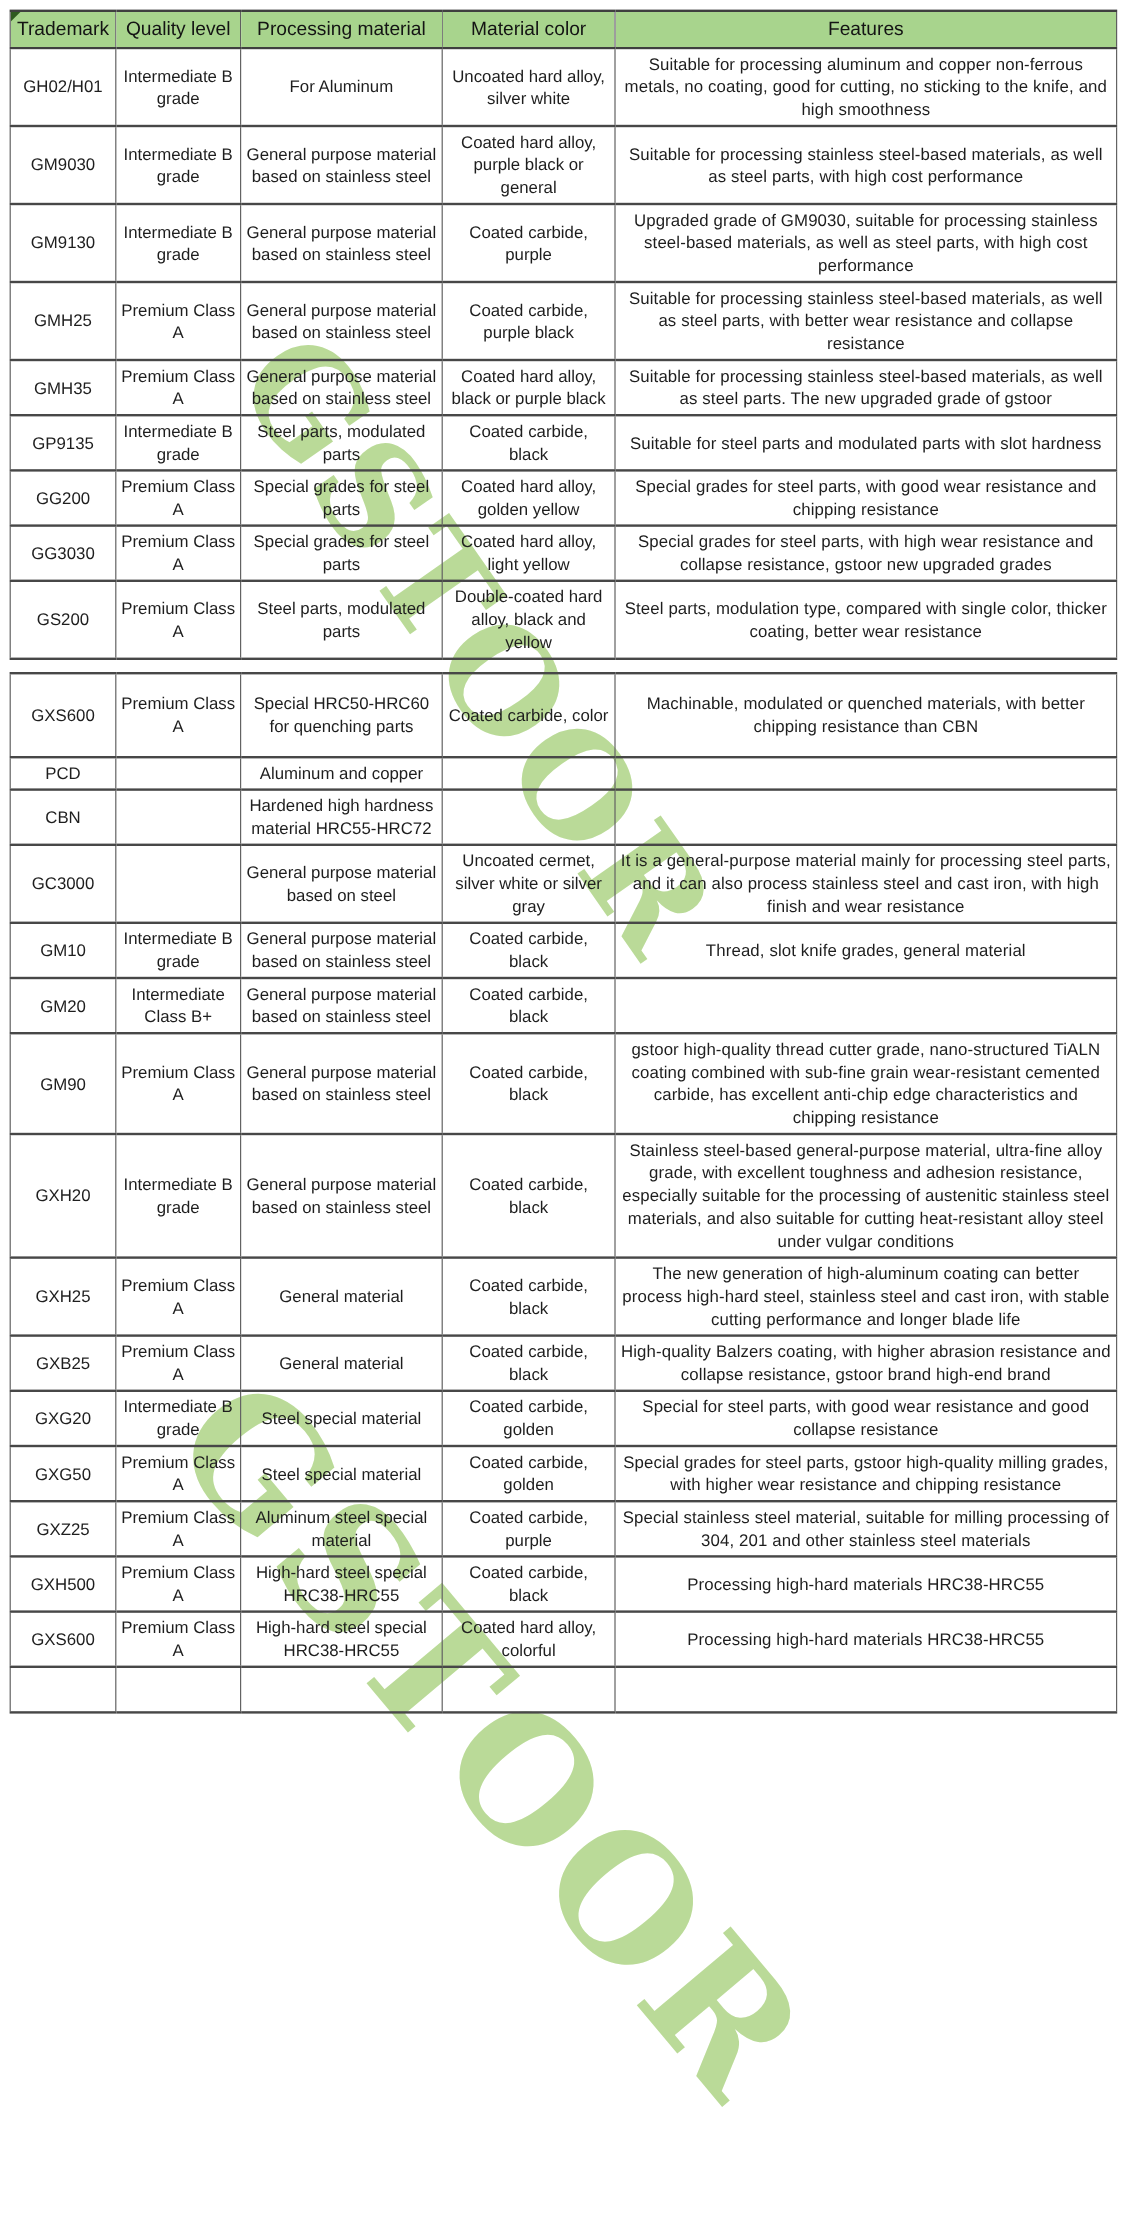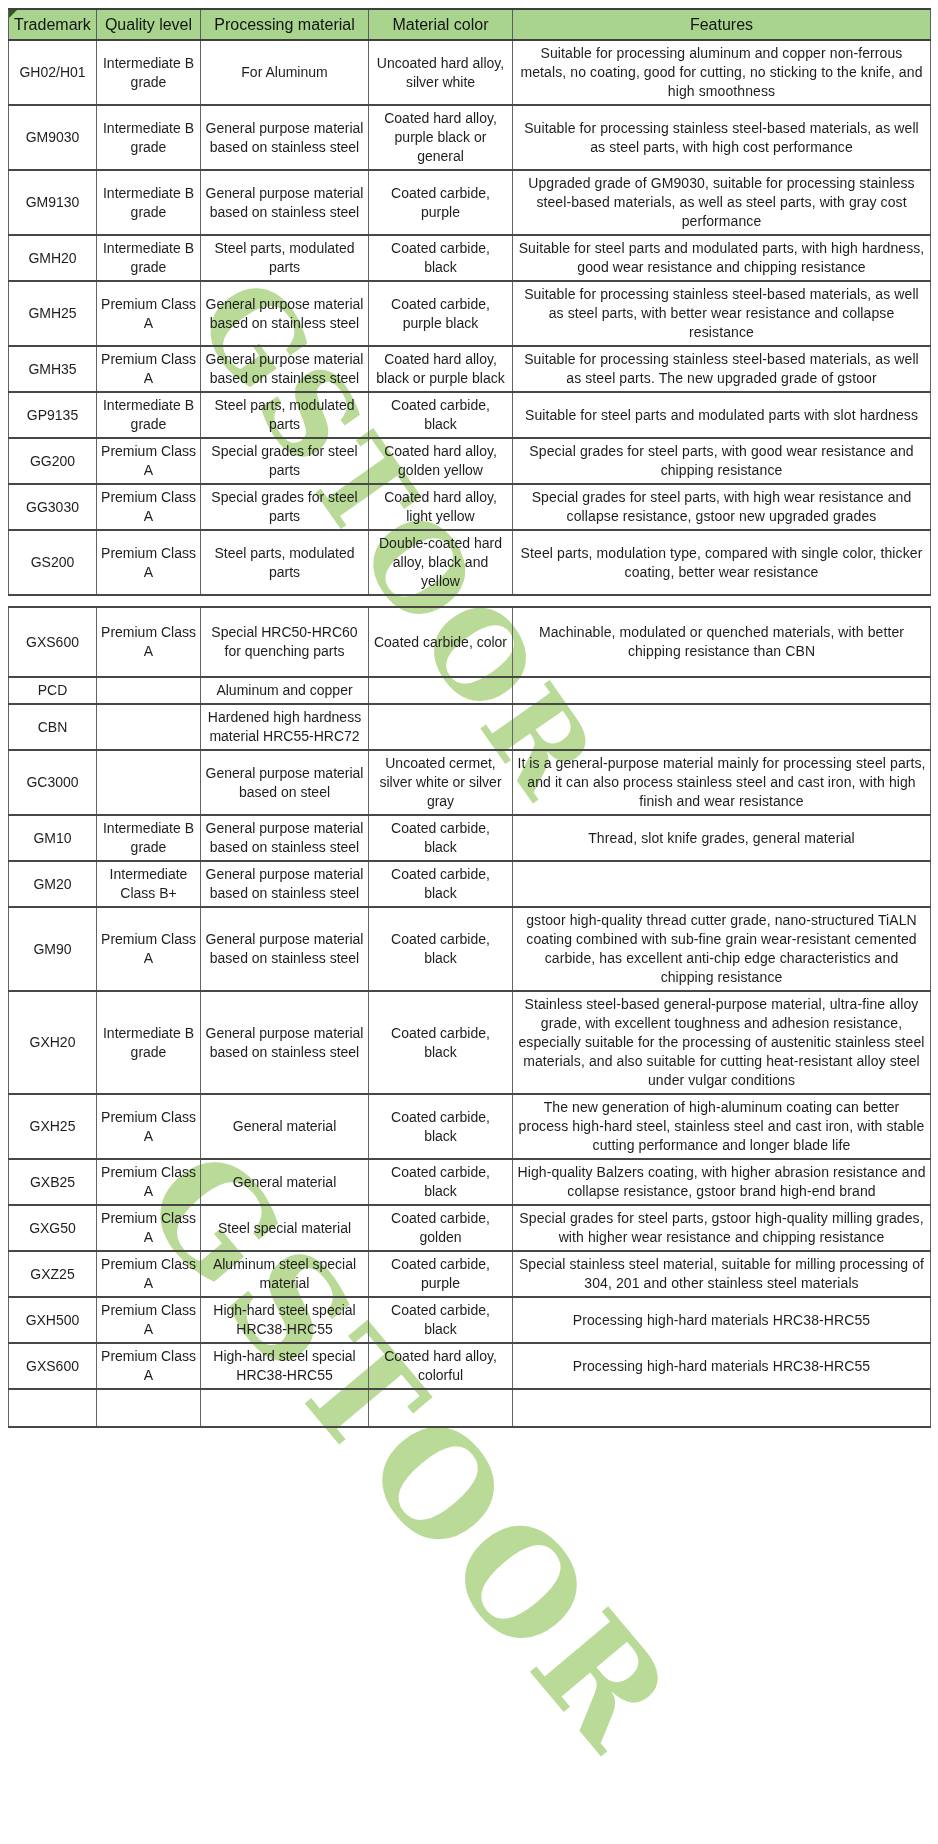--- a/index.html
+++ b/index.html
@@ -76,28 +76,21 @@
           <td class="cell-quality-level">Intermediate B grade</td>
           <td class="cell-processing-material">General purpose material based on stainless steel</td>
           <td class="cell-material-color">Coated hard alloy, purple black or general</td>
           <td class="cell-features">Suitable for processing stainless steel-based materials, as well as steel parts, with high cost performance</td>
         </tr>
         <tr>
           <td class="cell-trademark">GM9130</td>
           <td class="cell-quality-level">Intermediate B grade</td>
           <td class="cell-processing-material">General purpose material based on stainless steel</td>
           <td class="cell-material-color">Coated carbide, purple</td>
-          <td class="cell-features">Upgraded grade of GM9030, suitable for processing stainless steel-based materials, as well as steel parts, with gray cost performance</td>
-        </tr>
-        <tr>
-          <td class="cell-trademark">GMH20</td>
-          <td class="cell-quality-level">Intermediate B grade</td>
-          <td class="cell-processing-material">Steel parts, modulated parts</td>
-          <td class="cell-material-color">Coated carbide, black</td>
-          <td class="cell-features">Suitable for steel parts and modulated parts, with high hardness, good wear resistance and chipping resistance</td>
+          <td class="cell-features">Upgraded grade of GM9030, suitable for processing stainless steel-based materials, as well as steel parts, with high cost performance</td>
         </tr>
         <tr>
           <td class="cell-trademark">GMH25</td>
           <td class="cell-quality-level">Premium Class A</td>
           <td class="cell-processing-material">General purpose material based on stainless steel</td>
           <td class="cell-material-color">Coated carbide, purple black</td>
           <td class="cell-features">Suitable for processing stainless steel-based materials, as well as steel parts, with better wear resistance and collapse resistance</td>
         </tr>
         <tr>
           <td class="cell-trademark">GMH35</td>
@@ -212,20 +205,27 @@
           <td class="cell-features">The new generation of high-aluminum coating can better process high-hard steel, stainless steel and cast iron, with stable cutting performance and longer blade life</td>
         </tr>
         <tr>
           <td class="cell-trademark">GXB25</td>
           <td class="cell-quality-level">Premium Class A</td>
           <td class="cell-processing-material">General material</td>
           <td class="cell-material-color">Coated carbide, black</td>
           <td class="cell-features">High-quality Balzers coating, with higher abrasion resistance and collapse resistance, gstoor brand high-end brand</td>
         </tr>
         <tr>
+          <td class="cell-trademark">GXG20</td>
+          <td class="cell-quality-level">Intermediate B grade</td>
+          <td class="cell-processing-material">Steel special material</td>
+          <td class="cell-material-color">Coated carbide, golden</td>
+          <td class="cell-features">Special for steel parts, with good wear resistance and good collapse resistance</td>
+        </tr>
+        <tr>
           <td class="cell-trademark">GXG50</td>
           <td class="cell-quality-level">Premium Class A</td>
           <td class="cell-processing-material">Steel special material</td>
           <td class="cell-material-color">Coated carbide, golden</td>
           <td class="cell-features">Special grades for steel parts, gstoor high-quality milling grades, with higher wear resistance and chipping resistance</td>
         </tr>
         <tr>
           <td class="cell-trademark">GXZ25</td>
           <td class="cell-quality-level">Premium Class A</td>
           <td class="cell-processing-material">Aluminum steel special material</td>

